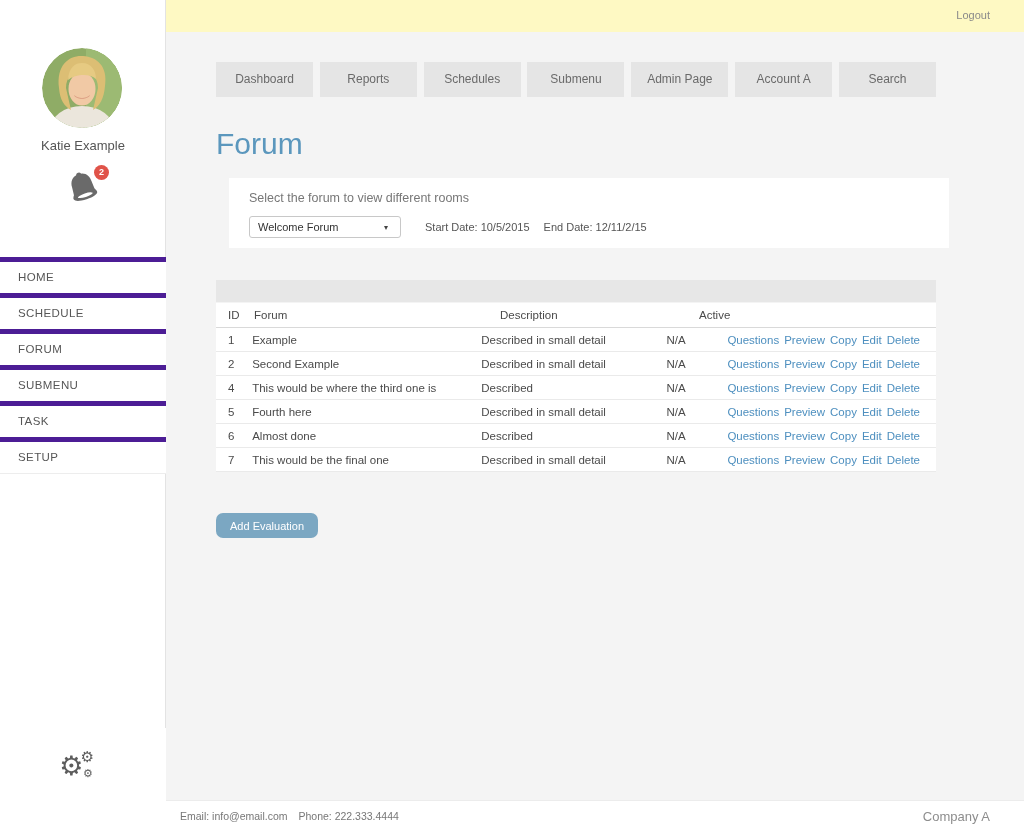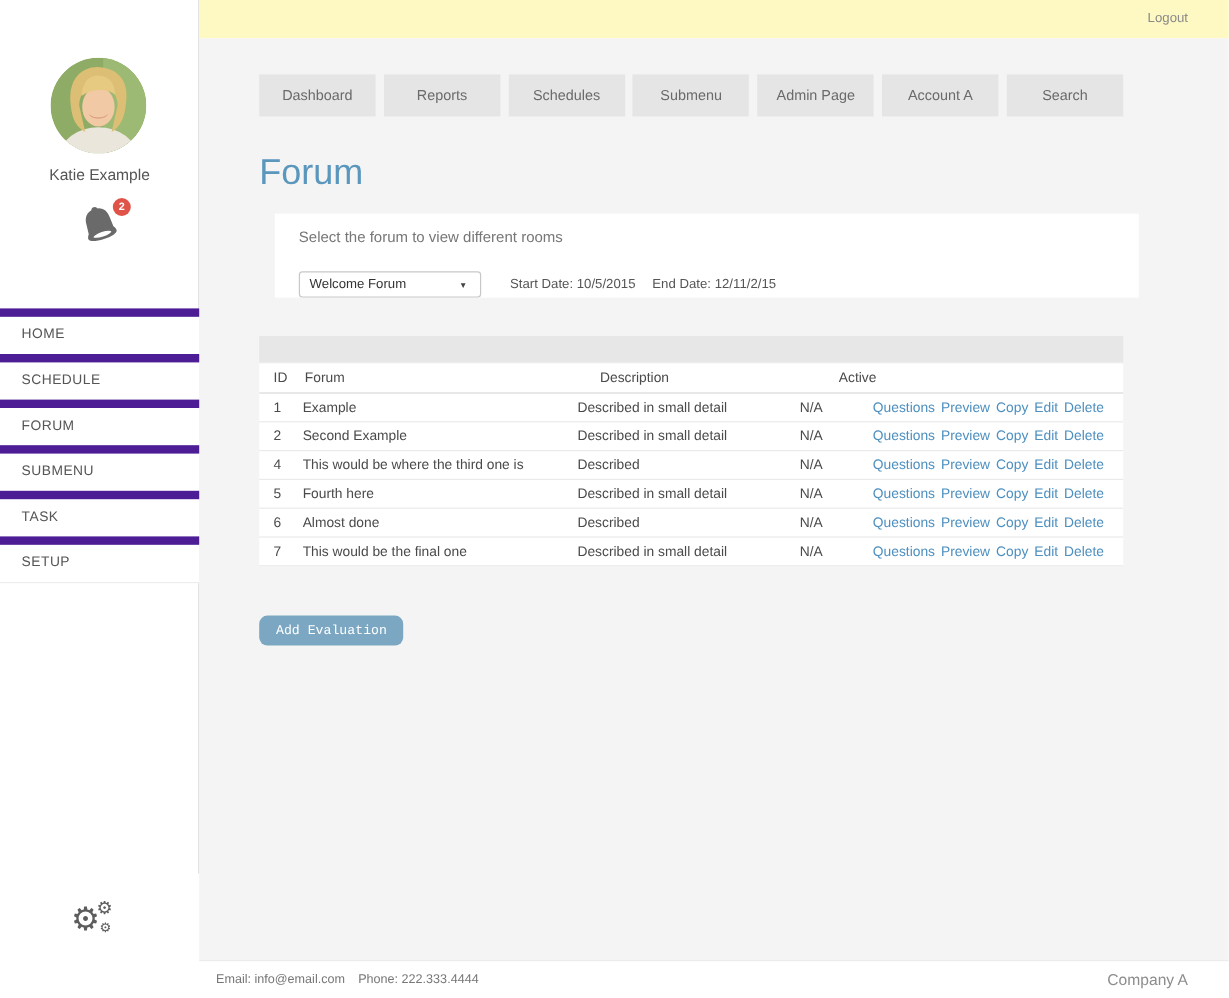--- a/index.html
+++ b/index.html
@@ -10,21 +10,21 @@
   .sidebar{position:absolute;left:0;top:0;width:166px;height:728px;background:#fff;
     border-right:1px solid #e3e3e3;box-sizing:border-box;z-index:3;}
   .avatar{position:absolute;top:48px;left:42px;width:80px;height:80px;border-radius:50%;overflow:hidden;}
   .user-name{position:absolute;top:138px;left:0;width:166px;text-align:center;
     font-size:13px;color:#555;}
   .bell-wrap{position:absolute;top:166px;left:63px;width:44px;height:44px;cursor:pointer;}
   .badge{position:absolute;top:-1px;right:-2px;width:15px;height:15px;border-radius:50%;
     background:#e05349;color:#fff;font-size:9px;font-weight:bold;text-align:center;line-height:15px;}
   .side-menu{position:absolute;top:257px;left:0;width:166px;}
   .side-item{height:31px;line-height:31px;padding-left:18px;font-size:11.5px;color:#565656;
-    letter-spacing:.4px;border-top:7px solid #4c1d95;cursor:pointer;background:#fff;}
+    letter-spacing:.4px;border-top:5px solid #4c1d95;cursor:pointer;background:#fff;}
   .side-menu .side-item:last-child{border-bottom:1px solid #ededed;}
   .gears{position:absolute;top:748px;left:0;width:166px;height:40px;text-align:center;
     color:#5d5d5d;cursor:pointer;}
   .gears .g1{font-size:27px;line-height:36px;}
   .gears .g2{font-size:15px;position:relative;top:-13px;left:-3px;}
   .gears .g3{font-size:11px;position:relative;top:2px;left:-14px;}
 
   
   .topbar{position:absolute;left:166px;top:0;width:858px;height:32px;background:#fef9c3;}
   .logout{position:absolute;right:34px;top:9px;font-size:11px;color:#8a8a8a;cursor:pointer;}
@@ -32,42 +32,42 @@
   
   .main{position:absolute;left:166px;top:32px;width:858px;height:768px;background:#f4f4f4;}
   .nav-row{position:absolute;left:50px;top:30px;width:720px;display:flex;justify-content:space-between;}
   .nav-btn{width:97px;height:35px;background:#e5e5e5;border:none;font-family:inherit;
     font-size:12px;color:#6a6a6a;text-align:center;line-height:31px;cursor:pointer;}
   .page-title{position:absolute;left:50px;top:95px;margin:0;font-size:30px;font-weight:400;
     color:#5b97bd;}
   .filter-panel{position:absolute;left:63px;top:146px;width:720px;height:70px;background:#fff;
     box-sizing:border-box;padding:13px 20px 0 20px;}
   .filter-label{font-size:12.5px;color:#777;}
-  .filter-controls{margin-top:21px;display:flex;align-items:center;}
+  .filter-controls{margin-top:11px;display:flex;align-items:center;}
   .dropdown{width:152px;height:22px;background:#fff;border:1px solid #c8c8c8;border-radius:3px;
     box-sizing:border-box;display:flex;align-items:center;padding:0 12px 0 8px;cursor:pointer;}
   .dropdown-value{flex:1;font-size:11px;color:#333;}
   .dropdown-caret{font-size:8px;color:#444;}
   .date-text{font-size:11px;color:#555;margin-left:24px;}
   .date-text + .date-text{margin-left:14px;}
 
   .table-toolbar{position:absolute;left:50px;top:248px;width:720px;height:22px;background:#e7e7e7;}
   .table{position:absolute;left:50px;top:271px;width:720px;background:#fff;font-size:11.5px;color:#4a4a4a;}
   .thead,.trow{display:flex;align-items:center;box-sizing:border-box;}
   .thead{height:25px;border-bottom:1px solid #d9d9d9;}
   .trow{height:24px;border-bottom:1px solid #eaeaea;}
   .c-id{width:26px;padding-left:12px;}
   .c-title{width:246px;}
   .c-desc{width:199px;}
   .c-active{width:60px;}
   .c-actions{flex:1;text-align:right;padding-right:16px;white-space:nowrap;}
   .c-actions a{color:#4d8fbf;text-decoration:none;margin-left:5px;cursor:pointer;}
 
   .add-btn{position:absolute;left:50px;top:481px;height:25px;padding:0 14px;background:#7ba7c2;
-    color:#fff;border:none;border-radius:7px;font-family:Liberation Mono, monospace;font-size:11px;cursor:pointer;}
+    color:#fff;border:none;border-radius:7px;font-family:Liberation Sans, sans-serif;font-size:11px;cursor:pointer;}
 
   
   .footer{position:absolute;left:166px;top:800px;width:858px;height:32px;background:#fff;
     border-top:1px solid #ececec;box-sizing:border-box;}
   .footer-contact{position:absolute;left:14px;top:9px;font-size:10.5px;color:#777;}
   .footer-contact span + span{margin-left:8px;}
   .footer-company{position:absolute;right:34px;top:8px;font-size:13px;color:#8d8d8d;}
 </style>
 </head>
 <body>

